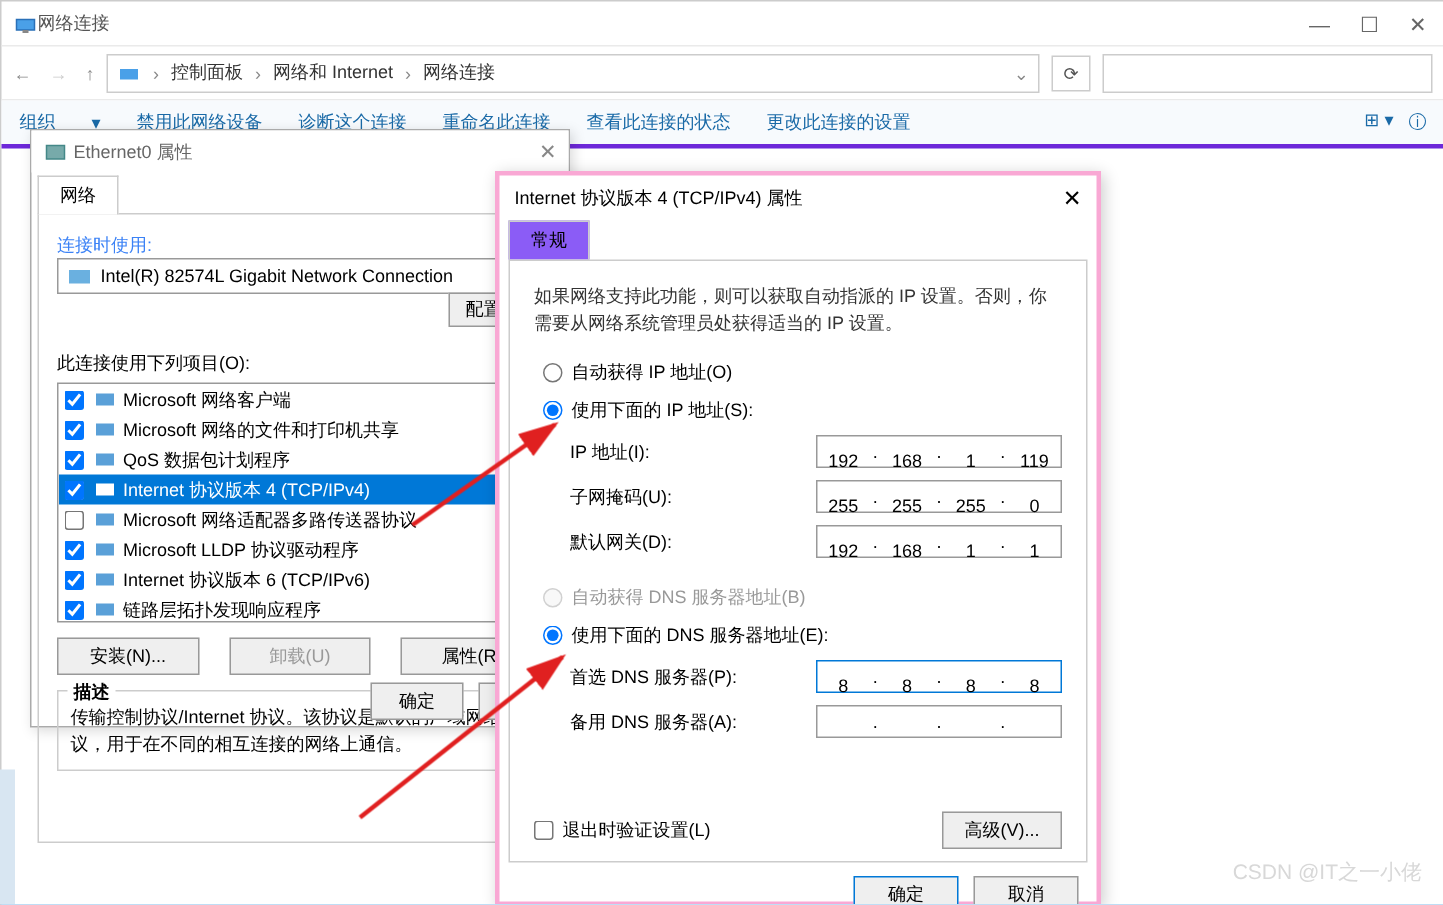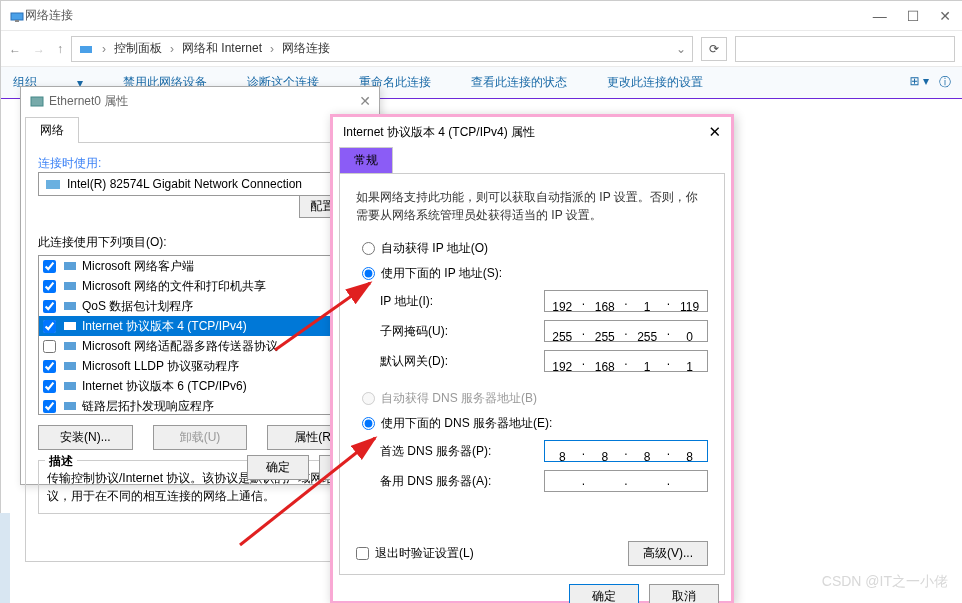--- a/index.html
+++ b/index.html
@@ -10,21 +10,21 @@
     .title-bar { height: 30px; display: flex; align-items: center; padding: 0 8px; border-bottom: 1px solid #eaeaea; }
     .title-bar .title { flex: 1; color: #555; }
     .win-controls { display: flex; gap: 20px; padding-right: 4px; }
     .win-controls span { color: #666; cursor: pointer; font-size: 14px; }
     .nav-bar { height: 36px; display: flex; align-items: center; padding: 4px 8px; border-bottom: 1px solid #eaeaea; gap: 8px; }
     .nav-arrows { display: flex; gap: 12px; color: #888; font-size: 16px; }
     .breadcrumb { display: flex; align-items: center; flex: 1; border: 1px solid #ccc; height: 26px; padding: 0 6px; gap: 4px; }
     .breadcrumb span { color: #333; }
     .breadcrumb .sep { color: #888; margin: 0 4px; }
     .search-box { width: 220px; height: 26px; border: 1px solid #ccc; display: flex; align-items: center; padding: 0 6px; }
-    .toolbar { height: 32px; display: flex; align-items: center; padding: 0 12px; gap: 40px; border-bottom: 1px solid #6d28d9; color: #1a6aa7; background: #f7fafd; }
+    .toolbar { height: 32px; display: flex; align-items: center; padding: 0 12px; gap: 24px; border-bottom: 3px solid #6d28d9; color: #1a6aa7; background: #f7fafd; }
     .toolbar .tb-item { cursor: pointer; }
     .toolbar .right { margin-left: auto; display: flex; gap: 10px; }
     
     
     .eth-dialog { position: absolute; top: 86px; left: 20px; width: 360px; height: 399px; background: #fff; border: 1px solid #aaa; box-shadow: 2px 2px 8px rgba(0,0,0,0.15); }
     .dlg-title { height: 28px; display: flex; align-items: center; padding: 0 8px; color: #666; background: #fff; }
     .dlg-title .t { flex: 1; }
     .dlg-close { cursor: pointer; font-size: 14px; color: #888; }
     .tabs { display: flex; padding-left: 4px; margin-top: 2px; }
     .tab { padding: 4px 14px; border: 1px solid #ccc; border-bottom: none; background: #fff; position: relative; z-index: 2; }

